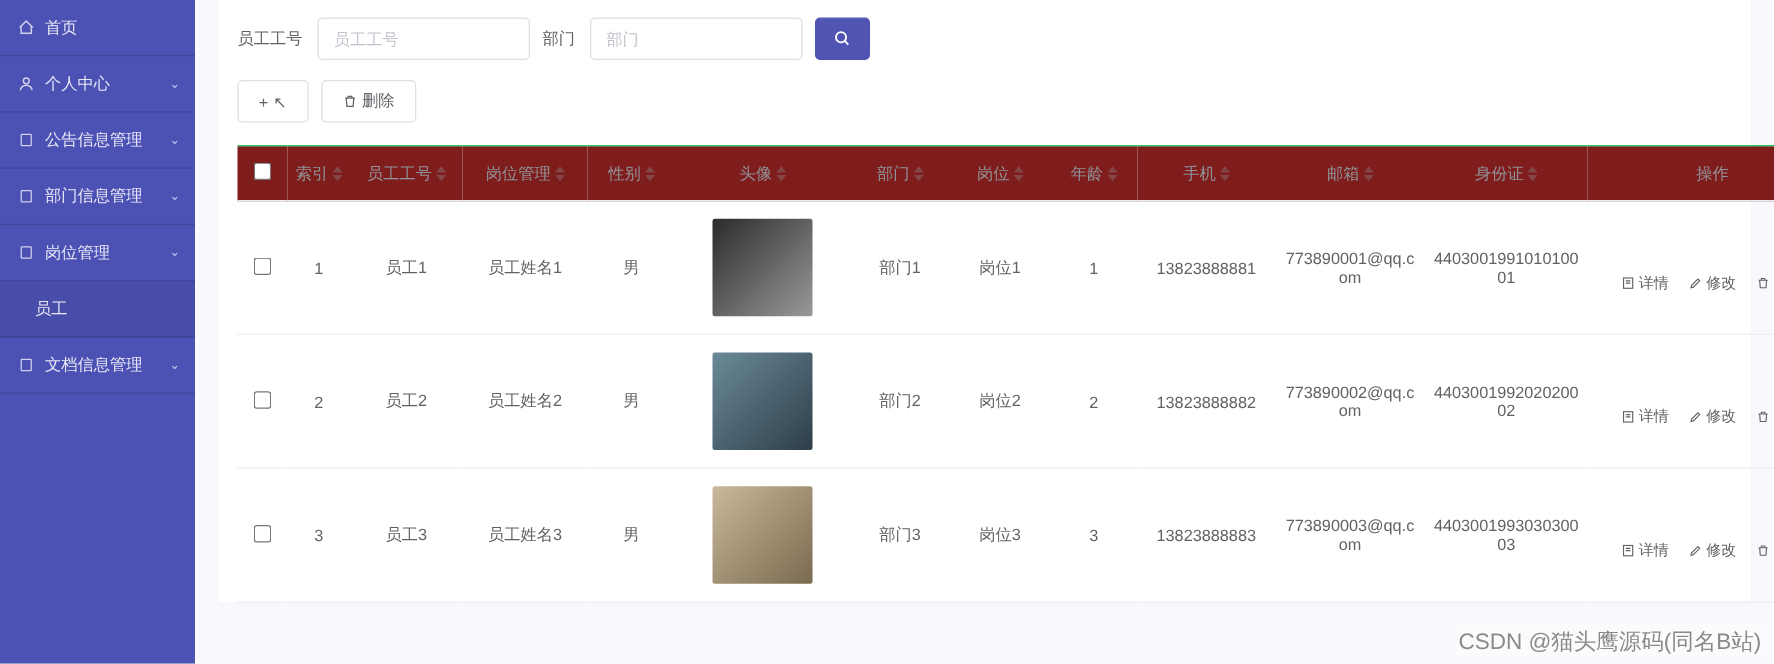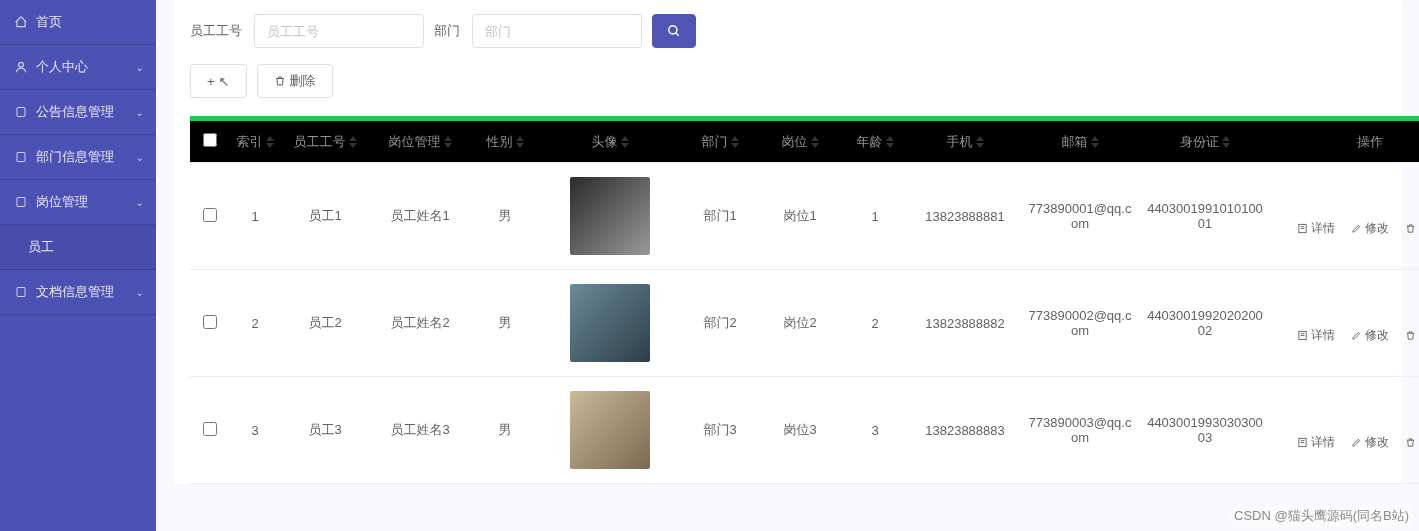--- a/index.html
+++ b/index.html
@@ -29,34 +29,34 @@
 .filter-input::placeholder { color: #c0c4cc; }
 .btn-search { width: 44px; height: 34px; background: #5055b3; border: 1px solid #5055b3; border-radius: 4px; display: inline-flex; align-items: center; justify-content: center; cursor: pointer; color: #fff; }
 
 
 .action-row { display: flex; gap: 10px; margin-bottom: 18px; }
 .btn-outline { height: 34px; padding: 0 16px; border: 1px solid #dcdfe6; background: #fff; border-radius: 4px; display: inline-flex; align-items: center; gap: 4px; cursor: pointer; font-size: 13px; color: #606266; }
 .cursor-glyph { font-size: 13px; }
 
 
 .tbl { width: 100%; border-collapse: collapse; table-layout: fixed; }
-.tbl thead th { background: #000000; color: #909399; font-weight: 500; height: 44px; font-size: 13px; border-top: 5px solid #22c55e; border-bottom: 1px solid #ebeef5; text-align: center; padding: 0 6px; white-space: nowrap; }
+.tbl thead th { background: #7f1d1d; color: #909399; font-weight: 500; height: 44px; font-size: 13px; border-top: 1px solid #22c55e; border-bottom: 1px solid #ebeef5; text-align: center; padding: 0 6px; white-space: nowrap; }
 .tbl tbody td { border-bottom: 1px solid #ebeef5; text-align: center; padding: 14px 6px; font-size: 13px; color: #606266; vertical-align: middle; word-break: break-all; }
 .tbl .chk { width: 40px; }
 .tbl input[type="checkbox"] { width: 14px; height: 14px; accent-color: #5055b3; }
 .sort { display: inline-flex; flex-direction: column; margin-left: 3px; vertical-align: middle; line-height: 5px; }
 .sort .up, .sort .dn { width: 0; height: 0; border-left: 4px solid transparent; border-right: 4px solid transparent; opacity: 0.35; }
 .sort .up { border-bottom: 5px solid #909399; margin-bottom: 2px; }
 .sort .dn { border-top: 5px solid #909399; }
 .avatar { width: 80px; height: 78px; object-fit: cover; display: block; margin: 0 auto; background: linear-gradient(135deg,#8aa,#456); border-radius: 2px; }
 .row-ops { display: flex; gap: 16px; justify-content: center; white-space: nowrap; }
 .op-link { display: inline-flex; align-items: center; gap: 3px; color: #606266; cursor: pointer; font-size: 12px; border-bottom: 1px solid transparent; margin-top: 26px; }
 .op-col { width: 200px; }
 
-.watermark { position: fixed; right: 6px; bottom: 4px; font-size: 13px; color: #8a8a8a; background: rgba(255,255,255,0.4); padding: 2px 4px; }
+.watermark { position: fixed; right: 6px; bottom: 4px; font-size: 18px; color: #8a8a8a; background: rgba(255,255,255,0.4); padding: 2px 4px; }
 </style>
 </head>
 <body>
 
 <div class="app">
 
   <div class="sidebar">
     <div class="menu-item">
       <span class="micon">
           <svg width="14" height="14" viewBox="0 0 24 24" fill="none" stroke="currentColor" stroke-width="2">

